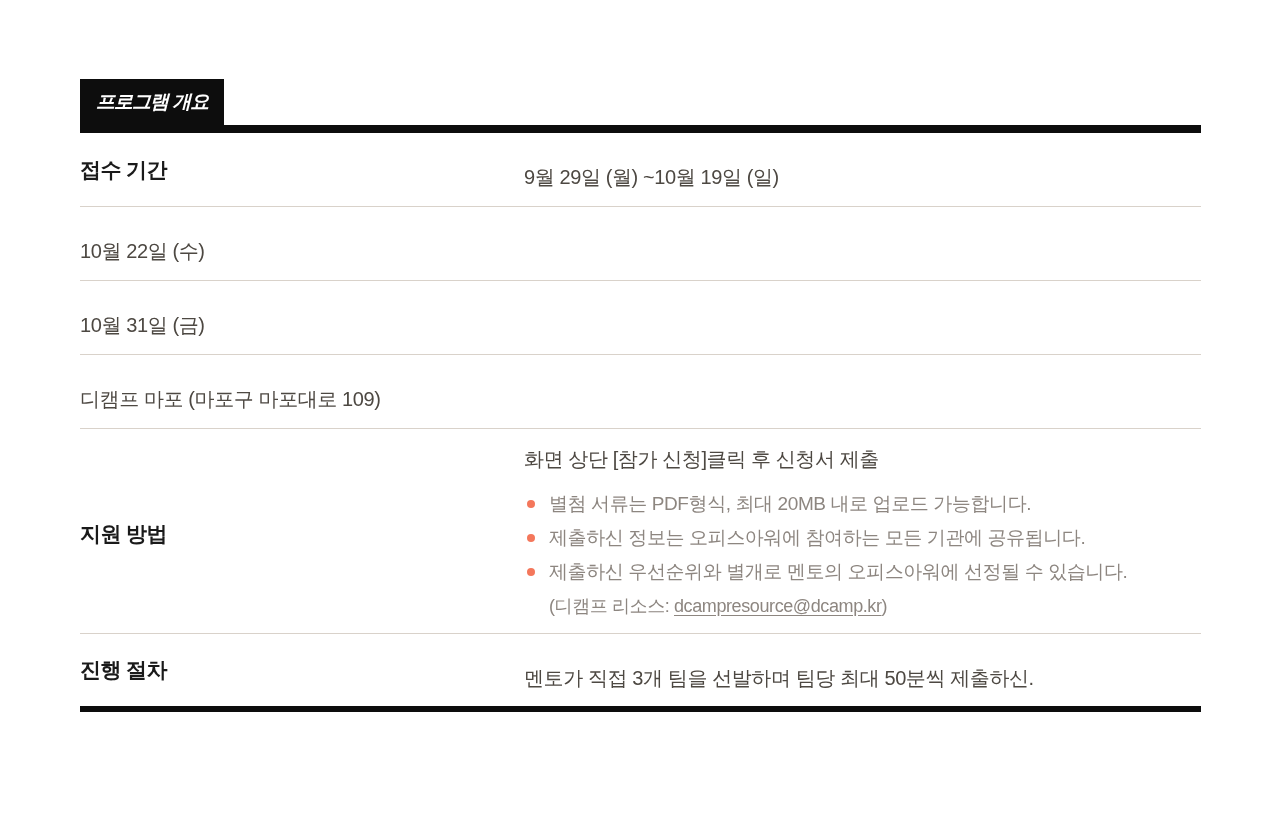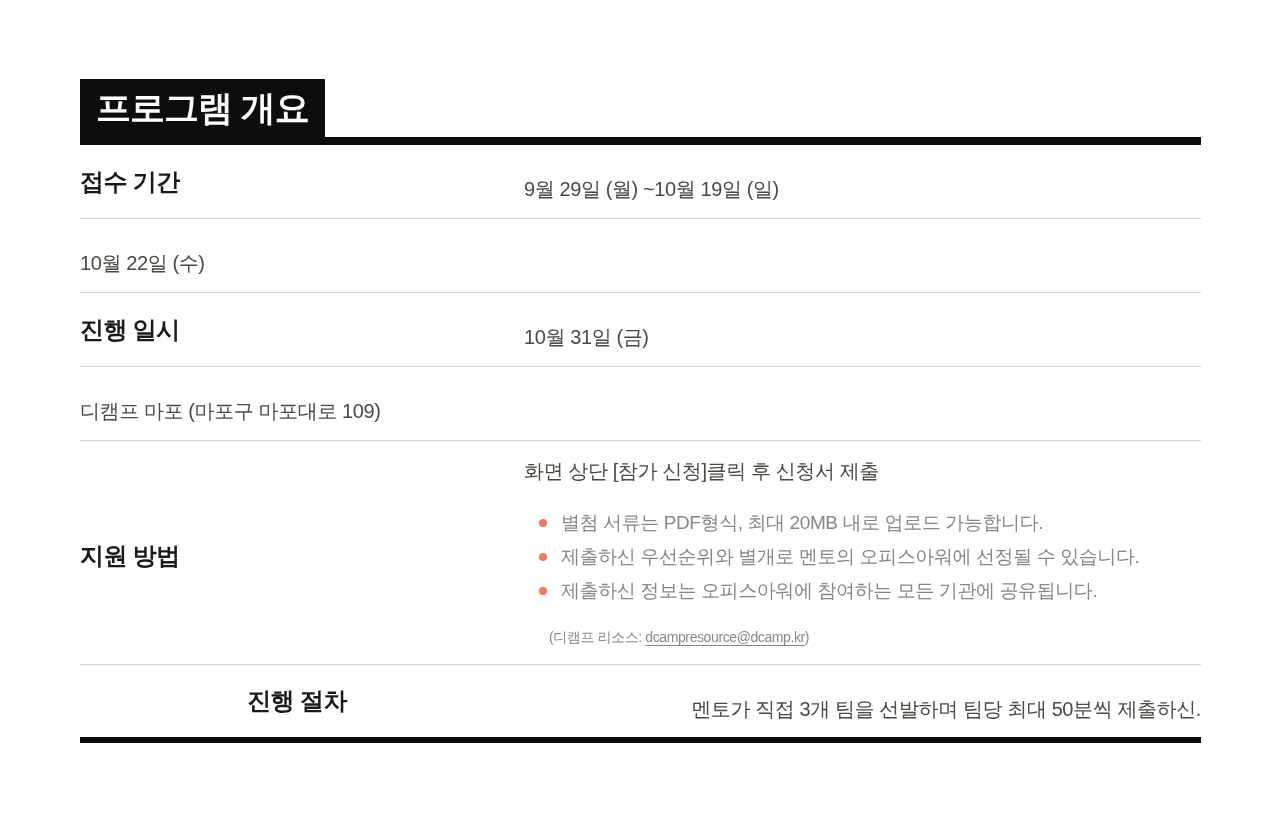--- a/index.html
+++ b/index.html
@@ -29,37 +29,38 @@
     top: 79px;
     width: 1121px;
   }
   .section-header {
     border-bottom: 8px solid var(--heavy-line);
   }
   .title-badge {
     display: inline-block;
     background: var(--badge-bg);
     color: var(--badge-text);
-    font-size: 35px;
+    font-size: 19px;
     line-height: 26px;
     font-weight: 700;
     letter-spacing: -1px;
-    padding: 16px 16px;
+    padding: 10px 16px;
+    font-style: italic;
   }
   .info-table { width: 100%; }
   .row {
     display: flex;
     align-items: center;
     border-bottom: 1px solid var(--divider);
     min-height: 74px;
   }
   .row-label {
     flex: 0 0 444px;
     width: 444px;
-    font-size: 24px;
+    font-size: 21px;
     font-weight: 700;
     color: var(--label-text);
     letter-spacing: -0.6px;
     align-self: center;
   }
   .row-value {
     font-size: 20px;
     color: var(--value-text);
     letter-spacing: -0.4px;
     line-height: 28px;
@@ -68,25 +69,25 @@
   .row-apply {
     align-items: center;
     padding: 16px 0 10px;
   }
   .apply-content { flex: 1 1 auto; }
   .apply-headline {
     font-size: 20px;
     color: var(--value-text);
     letter-spacing: -0.4px;
     line-height: 28px;
-    margin: 0 0 21px 0;
+    margin: 0 0 14px 0;
   }
   .bullet-list {
     list-style: none;
-    margin: 12px;
+    margin: 0;
     padding: 0;
   }
   .bullet-item {
     position: relative;
     padding-left: 25px;
     font-size: 19px;
     line-height: 34px;
     color: var(--muted-text);
     letter-spacing: -0.4px;
   }
@@ -94,35 +95,34 @@
     position: absolute;
     left: 3px;
     top: 13px;
     width: 8px;
     height: 8px;
     border-radius: 50%;
     background: var(--bullet-dot);
   }
   .bullet-note {
     padding-left: 25px;
-    font-size: 14px;
+    font-size: 18px;
     line-height: 34px;
     color: var(--muted-text);
     letter-spacing: -0.4px;
   }
   .email-link {
     color: var(--muted-text);
     text-decoration: underline;
     text-underline-offset: 3px;
     cursor: pointer;
   }
   .row-last {
     border-bottom: 6px solid var(--heavy-line);
     min-height: 78px;
-    justify-content: flex-end;
   }
 </style>
 </head>
 <body>
 
 <div class="section">
 
   <div class="section-header">
     <div class="title-badge">프로그램 개요</div>
   </div>
@@ -132,41 +132,40 @@
     <div class="row">
       <div class="row-label">접수 기간</div>
       <div class="row-value">9월 29일 (월) ~10월 19일 (일)</div>
     </div>
 
     <div class="row">
       <div class="row-value">10월 22일 (수)</div>
     </div>
 
     <div class="row">
-      <div class="row-label">진행 일시</div>
       <div class="row-value">10월 31일 (금)</div>
     </div>
 
     <div class="row">
       <div class="row-value">디캠프 마포 (마포구 마포대로 109)</div>
     </div>
 
     <div class="row row-apply">
       <div class="row-label">지원 방법</div>
       <div class="apply-content">
         <p class="apply-headline">화면 상단 [참가 신청]클릭 후 신청서 제출</p>
         <ul class="bullet-list">
           <li class="bullet-item">
             <span class="bullet-dot"></span><span>별첨 서류는 PDF형식, 최대 20MB 내로 업로드 가능합니다.</span>
           </li>
           <li class="bullet-item">
-            <span class="bullet-dot"></span><span>제출하신 우선순위와 별개로 멘토의 오피스아워에 선정될 수 있습니다.</span>
+            <span class="bullet-dot"></span><span>제출하신 정보는 오피스아워에 참여하는 모든 기관에 공유됩니다.</span>
           </li>
           <li class="bullet-item">
-            <span class="bullet-dot"></span><span>제출하신 정보는 오피스아워에 참여하는 모든 기관에 공유됩니다.</span>
+            <span class="bullet-dot"></span><span>제출하신 우선순위와 별개로 멘토의 오피스아워에 선정될 수 있습니다.</span>
           </li>
         </ul>
         <div class="bullet-note">
           <span>(디캠프 리소스: </span><a class="email-link">dcampresource@dcamp.kr</a><span>)</span>
         </div>
       </div>
     </div>
 
     <div class="row row-last">
       <div class="row-label">진행 절차</div>

